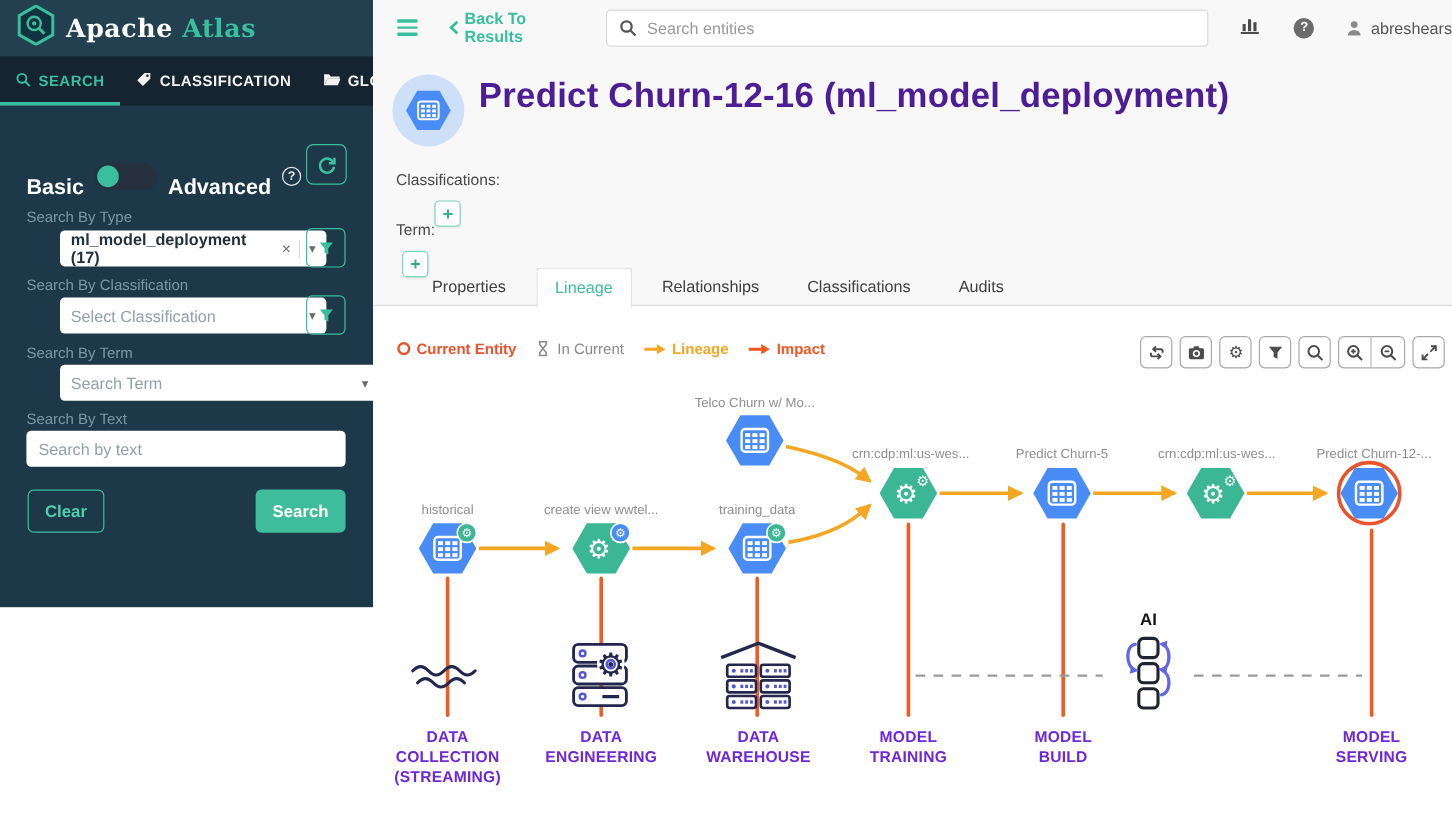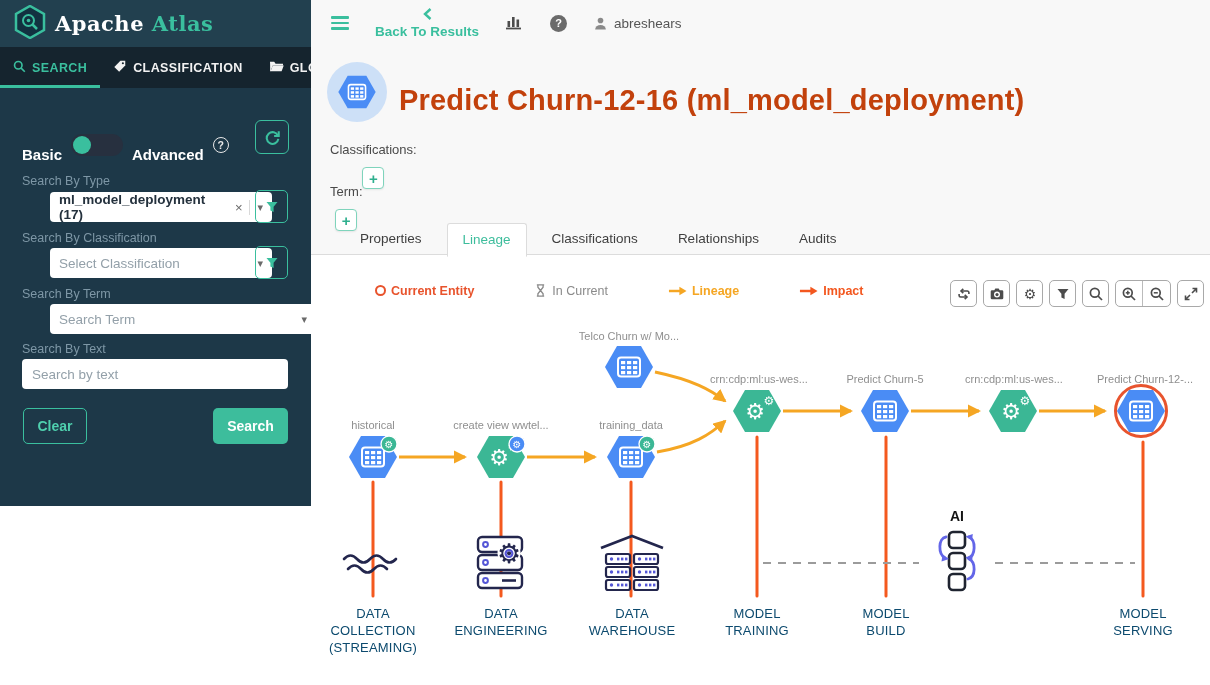--- a/index.html
+++ b/index.html
@@ -22,73 +22,73 @@
   .sb-select .val { flex:1; color:#24313d; font-weight:bold; }
   .sb-select .ph { flex:1; color:#93a0a9; }
   .sb-select .x { color:#6a6a6a; font-size:13px; padding:0 7px 0 2px; border-right:1px solid #d9d9d9; margin-right:7px; }
   .sb-select .caret { color:#6a6a6a; font-size:11px; }
   .sb-input { position:absolute; left:22px; height:30px; width:266px; background:#fff; border:none; border-radius:4px; padding:0 10px; font-size:13.5px; color:#24313d; font-family:"Liberation Sans",sans-serif; }
   .sb-input::placeholder { color:#93a0a9; }
   .filter-btn { position:absolute; left:255px; width:33px; height:33px; border:1.5px solid #3abf9e; border-radius:5px; background:transparent; display:flex; align-items:center; justify-content:center; cursor:pointer; }
   .refresh-btn { position:absolute; left:255px; top:120px; width:34px; height:34px; border:1.5px solid #3abf9e; border-radius:6px; background:transparent; display:flex; align-items:center; justify-content:center; cursor:pointer; }
 
   .mode-row { position:absolute; left:22px; top:126px; display:flex; align-items:center; gap:9px; }
-  .mode-label { color:#fff; font-size:15px; font-weight:bold;margin-top:20px; }
+  .mode-label { color:#fff; font-size:18px; font-weight:bold;margin-top:20px; }
   .toggle { width:52px; height:22px; border-radius:11px; background:#27303f; position:relative; cursor:pointer; }
   .toggle .knob { position:absolute; left:2px; top:2px; width:18px; height:18px; border-radius:50%; background:#3abf9e; }
   .q-circle { width:16px; height:16px; border:1.5px solid #e8e8e8; border-radius:50%; color:#e8e8e8; font-size:10.5px; font-weight:bold; display:flex; align-items:center; justify-content:center; }
 
   .clear-btn { position:absolute; left:23px; top:408px; width:64px; height:36px; background:transparent; border:1.5px solid #3abf9e; border-radius:5px; color:#4fd0ae; font-size:14px; font-weight:bold; cursor:pointer; font-family:"Liberation Sans",sans-serif; }
   .search-btn { position:absolute; left:213px; top:408px; width:75px; height:36px; background:#3dbd9c; border:none; border-radius:5px; color:#fff; font-size:14px; font-weight:bold; cursor:pointer; font-family:"Liberation Sans",sans-serif; }
 
   
   .main { position:absolute; left:311px; top:0; width:899px; height:685px; background:#fff; }
   .header-bg { position:absolute; left:0; top:0; width:899px; height:255px; background:#f8f8f8; border-bottom:1px solid #dcdcdc; }
   .topbar { position:absolute; left:0; top:0; width:899px; height:46px; display:flex; align-items:center; background:#f8f8f8; }
   .hamburger { margin-left:20px; width:18px; cursor:pointer; }
   .hamburger div { height:2.5px; background:#3abf9e; margin:3px 0; border-radius:1px; }
-  .back-link { margin-left:26px; display:flex; align-items:center; gap:4px; color:#3abf9e; font-size:13.5px; font-weight:bold; cursor:pointer;flex-direction:column; }
+  .back-link { margin-left:26px; display:flex; align-items:center; gap:4px; color:#3abf9e; font-size:13.5px; font-weight:bold; cursor:pointer; }
   .top-search { margin-left:18px; width:520px; height:31px; background:#fff; border:1px solid #d9d9d9; border-radius:4px; display:flex; align-items:center; padding:0 10px; gap:8px; }
   .top-search input { border:none; outline:none; flex:1; font-size:13.5px; color:#333; font-family:"Liberation Sans",sans-serif; background:transparent; }
   .top-search input::placeholder { color:#9b9b9b; }
   .top-icons { display:flex; align-items:center; gap:26px; margin-left:26px; }
   .help-circle { width:17px; height:17px; border-radius:50%; background:#6b6b6b; color:#fff; font-size:11px; font-weight:bold; display:flex; align-items:center; justify-content:center; cursor:pointer; }
   .user-chip { display:flex; align-items:center; gap:6px; color:#555; font-size:13.5px; cursor:pointer; }
 
   .entity-icon { position:absolute; left:16px; top:62px; width:60px; height:60px; border-radius:50%; background:#cde0f7; display:flex; align-items:center; justify-content:center; }
-  .page-title { position:absolute; left:88px; top:84px; font-size:29px; font-weight:bold; color:#c2410c; letter-spacing:0.2px; }
+  .page-title { position:absolute; left:88px; top:64px; font-size:29px; font-weight:bold; color:#4c1d95; letter-spacing:0.2px; }
   .meta-row { position:absolute; left:19px; display:flex; align-items:center; gap:10px; font-size:13px; color:#4a4a4a;flex-direction:column; }
   .plus-btn { width:22px; height:22px; background:#fff; border:1px solid #7fd4bc; border-radius:4px; color:#2faf8e; font-size:15px; font-weight:bold; display:flex; align-items:center; justify-content:center; cursor:pointer; box-shadow:0 1px 2px rgba(0,0,0,0.08); }
 
   .tabs { position:absolute; left:0; top:223px; width:899px; height:33px; display:flex; padding-left:34px; gap:10px; }
   .tab { padding:8px 15px; font-size:13.5px; color:#3f3f3f; cursor:pointer; }
   .tab.active { background:#fff; border:1px solid #dcdcdc; border-bottom:1px solid #fff; border-radius:3px 3px 0 0; color:#3dbd9c; margin-bottom:-1px; }
 
   .legend { position:absolute; left:20px; top:283px; display:flex; align-items:center; gap:16px; font-size:12.5px; }
-  .legend .item { display:flex; align-items:center; gap:5px;margin-left:44px; }
+  .legend .item { display:flex; align-items:center; gap:5px; }
   .lg-circle { width:11px; height:11px; border:2.5px solid #e8532c; border-radius:50%; }
   .c-current { color:#e8532c; font-weight:bold; }
   .c-progress { color:#8a8a8a; }
   .c-lineage { color:#f5a623; font-weight:bold; }
   .c-impact { color:#f3571f; font-weight:bold; }
 
   .gtoolbar { position:absolute; right:6px; top:280px; display:flex; align-items:center; gap:6px; }
   .tool-btn { width:27px; height:27px; background:#fff; border:1px solid #a9a9a9; border-radius:5px; display:flex; align-items:center; justify-content:center; cursor:pointer; }
   .tool-group { display:flex; background:#fff; border:1px solid #a9a9a9; border-radius:5px; height:27px; }
   .tool-group .half { width:27px; display:flex; align-items:center; justify-content:center; cursor:pointer; }
   .tool-group .half:first-child { border-right:1px solid #bbb; }
 
   
   .canvas { position:absolute; left:0; top:300px; width:899px; height:385px; }
   .edges { position:absolute; left:0; top:0; pointer-events:none; }
   .gnode { position:absolute; width:54px; height:46px; cursor:pointer; }
   .gnode-label { position:absolute; transform:translateX(-50%); font-size:11px; color:#8f8f8f; white-space:nowrap; }
   .current-ring { position:absolute; left:803px; top:84px; width:54px; height:54px; border:3px solid #e8542e; border-radius:50%; }
   .stage-icon { position:absolute; transform:translateX(-50%); }
-  .stage-label { position:absolute; transform:translateX(-50%); top:305px; text-align:center; font-size:13px; font-weight:normal; color:#0c4a6e; line-height:17px; letter-spacing:0.2px; white-space:pre-line; }
+  .stage-label { position:absolute; transform:translateX(-50%); top:305px; text-align:center; font-size:13px; font-weight:bold; color:#6d28d9; line-height:17px; letter-spacing:0.2px; white-space:pre-line; }
   .ai-label { position:absolute; transform:translateX(-50%); top:208px; font-size:14px; font-weight:bold; color:#141414; }
 </style>
 </head>
 <body>
 
 <svg width="0" height="0" style="position:absolute" aria-hidden="true">
   <defs>
     <marker id="arrow" viewBox="0 0 10 10" refX="8.5" refY="5" markerWidth="4.4" markerHeight="4.4" orient="auto-start-reverse">
       <path d="M0 0 L10 5 L0 10 z" fill="#f5a623"></path>
     </marker>
@@ -228,20 +228,27 @@
           <div></div>
           <div></div>
           <div></div>
         </div>
       <div class="back-link">
         <svg width="9" height="12" viewBox="0 0 9 12">
             <path d="M7.5 1 L2 6 L7.5 11" fill="none" stroke="#3abf9e" stroke-width="2.4"></path>
           </svg>
         <span>Back To Results</span>
       </div>
+      <div class="top-search">
+        <svg width="15" height="15" viewBox="0 0 16 16">
+            <circle cx="6.5" cy="6.5" r="4.6" fill="none" stroke="#555" stroke-width="2"></circle>
+            <line x1="10" y1="10" x2="14.5" y2="14.5" stroke="#555" stroke-width="2"></line>
+          </svg>
+        <input placeholder="Search entities" style="">
+      </div>
       <div class="top-icons">
         <span>
           <svg width="19" height="17" viewBox="0 0 19 17">
               <rect x="2.5" y="8" width="2.6" height="6" fill="#4c4c4c"></rect>
               <rect x="7" y="4" width="2.6" height="10" fill="#4c4c4c"></rect>
               <rect x="11.5" y="6.5" width="2.6" height="7.5" fill="#4c4c4c"></rect>
               <line x1="1" y1="15.5" x2="16" y2="15.5" stroke="#4c4c4c" stroke-width="1.8"></line>
             </svg>
         </span>
         <span class="help-circle">?</span>
@@ -267,22 +274,22 @@
       <span class="plus-btn">+</span>
     </div>
     <div class="meta-row" style="top:184px">
       <span>Term:</span>
       <span class="plus-btn">+</span>
     </div>
 
     <div class="tabs">
       <div class="tab">Properties</div>
       <div class="tab active">Lineage</div>
+      <div class="tab">Relationships</div>
       <div class="tab">Classifications</div>
-      <div class="tab">Relationships</div>
       <div class="tab">Audits</div>
     </div>
 
     <div class="legend">
       <div class="item">
         <span class="lg-circle"></span>
         <span class="c-current">Current Entity</span>
       </div>
       <div class="item">
         <svg width="13" height="15" viewBox="0 0 16 17">

